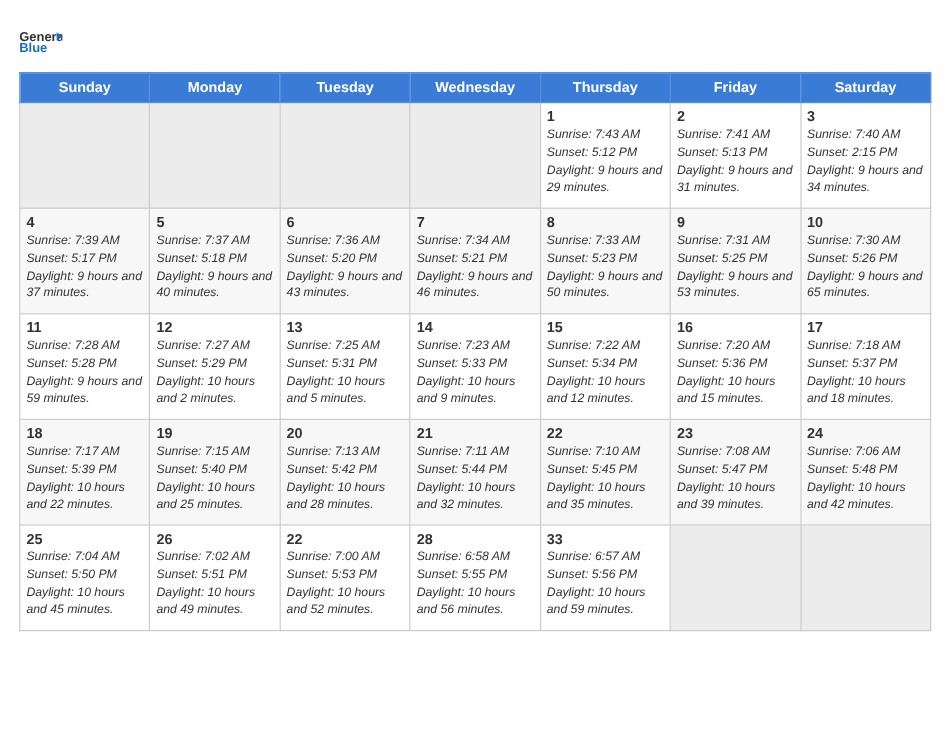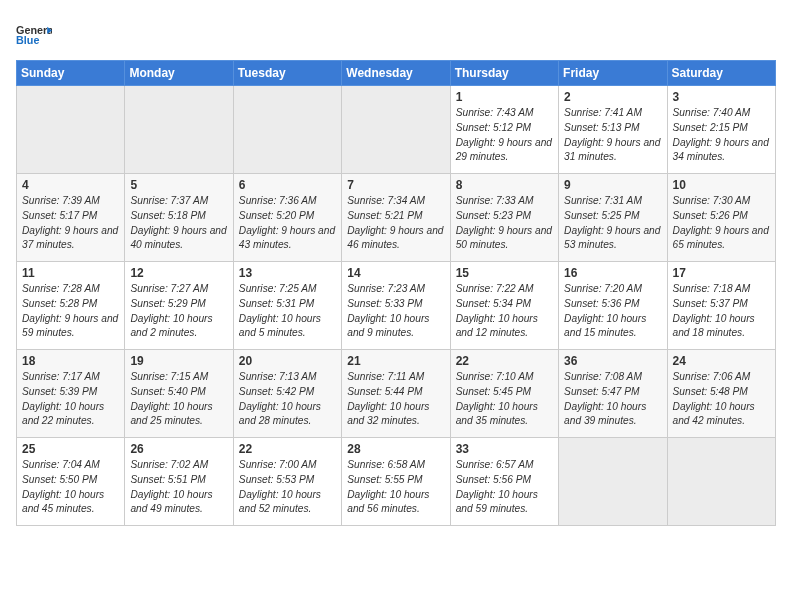--- a/index.html
+++ b/index.html
@@ -42,21 +42,21 @@
       border-collapse: collapse;
       table-layout: fixed;
     }
     .calendar th {
       background: #3a7bd5;
       color: #fff;
       font-size: 12px;
       font-weight: bold;
       padding: 5px 4px;
       border: 1px solid #5590dd;
-      text-align: left;
+      text-align: center;
     }
     .calendar td {
       border: 1px solid #ccc;
       vertical-align: top;
       padding: 4px 5px;
       font-size: 10.2px;
       color: #333;
       height: 88px;
     }
     .calendar td.empty {
@@ -201,21 +201,21 @@
         </td>
         <td>
           <span class="day-num">21</span>
           <div class="day-info"><span>Sunrise: 7:11 AM</span><br><span>Sunset: 5:44 PM</span><br><span>Daylight: 10 hours and 32 minutes.</span></div>
         </td>
         <td>
           <span class="day-num">22</span>
           <div class="day-info"><span>Sunrise: 7:10 AM</span><br><span>Sunset: 5:45 PM</span><br><span>Daylight: 10 hours and 35 minutes.</span></div>
         </td>
         <td>
-          <span class="day-num">36</span>
+          <span class="day-num">23</span>
           <div class="day-info"><span>Sunrise: 7:08 AM</span><br><span>Sunset: 5:47 PM</span><br><span>Daylight: 10 hours and 39 minutes.</span></div>
         </td>
         <td>
           <span class="day-num">24</span>
           <div class="day-info"><span>Sunrise: 7:06 AM</span><br><span>Sunset: 5:48 PM</span><br><span>Daylight: 10 hours and 42 minutes.</span></div>
         </td>
       </tr>
       <tr class="row-even">
         <td>
           <span class="day-num">25</span>

